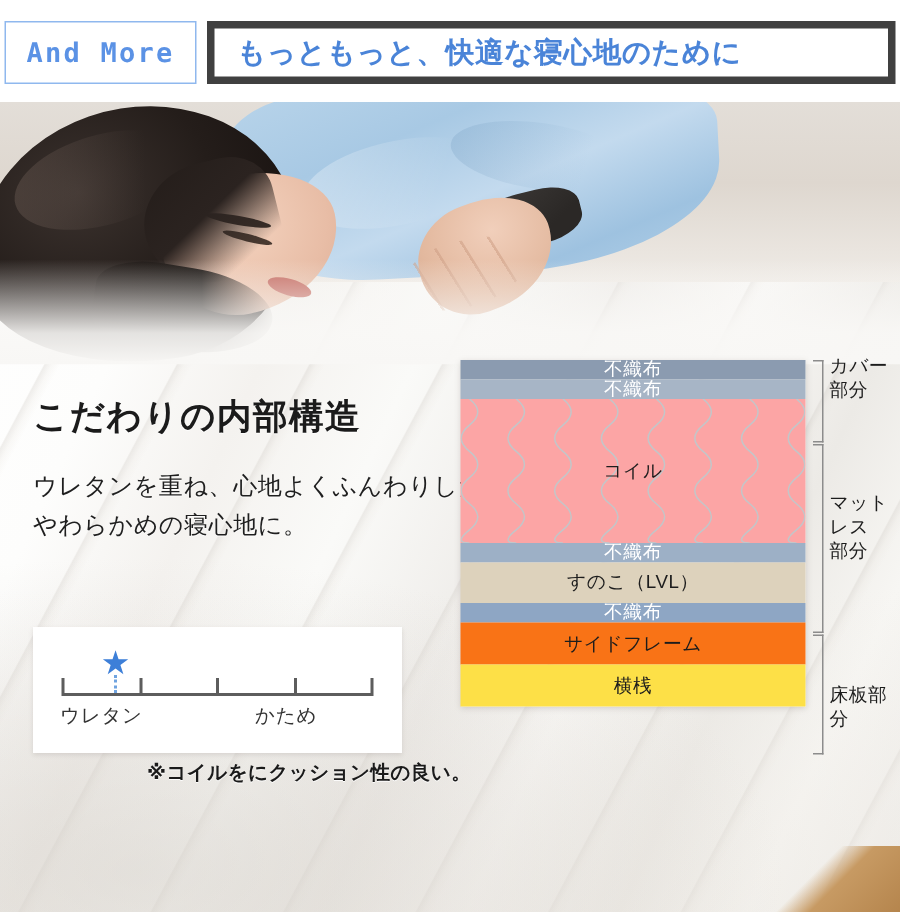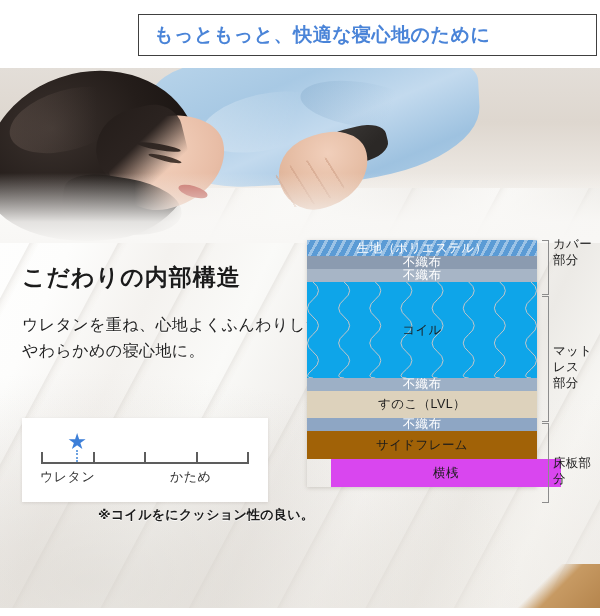--- a/index.html
+++ b/index.html
@@ -37,21 +37,21 @@
     color: #5b92e5;
     font-family: "DejaVu Sans Mono", monospace;
     font-size: 18px;
     font-weight: bold;
     letter-spacing: 1.5px;
   }
   #headline-box {
     position: absolute;
     left: 138px; top: 14px;
     width: 459px; height: 42px;
-    border: 1px solid #404040;
+    border: 5px solid #404040;
     box-sizing: border-box;
     display: flex;
     align-items: center;
     background: #ffffff;
   }
   #headline-text {
     color: #4a84d8;
     font-size: 19px;
     font-weight: bold;
     padding-left: 15px;
@@ -385,20 +385,23 @@
     line-height: 16px;
     color: #1c1c1c;
     letter-spacing: 0.3px;
     white-space: pre-line;
   }
 </style>
 </head>
 <body>
 
 <div id="header">
+  <div id="badge-box">
+    <span id="badge-label">And More</span>
+  </div>
   <div id="headline-box">
     <span id="headline-text">もっともっと、快適な寝心地のために</span>
   </div>
 </div>
 
 <div id="canvas">
 
   <div id="mattress-base"></div>
   <div id="mattress-bands"></div>
   <div id="mattress-shade"></div>
@@ -442,30 +445,27 @@
       <div class="scale-tick" style="left: 225px;"></div>
     </div>
   <div id="marker-stem" style="left: 54.02px;"></div>
   <div id="marker-star" style="left: 44.02px; color: rgb(61, 127, 216);">★</div>
   <div id="label-soft" class="scale-end-label">ウレタン</div>
   <div id="label-firm" class="scale-end-label">かため</div>
 </div>
 <div id="firmness-note">※コイルをにクッション性の良い。</div>
 
 <div id="layer-diagram">
-    <div class="layer layer-stripes" style="height: 16px; background: rgb(91, 155, 213);">
-      <span class="layer-label" style="color: rgb(255, 255, 255);">生地（ポリエステル）</span>
-    </div>
     <div class="layer" style="height: 13px; background: rgb(139, 155, 176);">
       <span class="layer-label" style="color: rgb(255, 255, 255);">不織布</span>
     </div>
     <div class="layer" style="height: 13px; background: rgb(167, 181, 198);">
       <span class="layer-label" style="color: rgb(255, 255, 255);">不織布</span>
     </div>
-    <div class="layer" style="height: 96px; background: #0ea5e9;">
+    <div class="layer" style="height: 96px; background: #fca5a5;">
       <svg id="coil-waves" viewBox="0 0 230 96" preserveAspectRatio="none">
         <path d="M 6 0 Q 17 8.727272727272727 6 17.454545454545453 Q -5 26.18181818181818 6 34.90909090909091 Q 17 43.63636363636363 6 52.36363636363636 Q -5 61.090909090909086 6 69.81818181818181 Q 17 78.54545454545453 6 87.27272727272727 Q -5 96 6 96" fill="none" stroke="#c3c6c9" stroke-width="1"></path>
         <path d="M 37.14285714285714 0 Q 48.14285714285714 8.727272727272727 37.14285714285714 17.454545454545453 Q 26.14285714285714 26.18181818181818 37.14285714285714 34.90909090909091 Q 48.14285714285714 43.63636363636363 37.14285714285714 52.36363636363636 Q 26.14285714285714 61.090909090909086 37.14285714285714 69.81818181818181 Q 48.14285714285714 78.54545454545453 37.14285714285714 87.27272727272727 Q 26.14285714285714 96 37.14285714285714 96" fill="none" stroke="#c3c6c9" stroke-width="1"></path>
         <path d="M 68.28571428571428 0 Q 79.28571428571428 8.727272727272727 68.28571428571428 17.454545454545453 Q 57.28571428571428 26.18181818181818 68.28571428571428 34.90909090909091 Q 79.28571428571428 43.63636363636363 68.28571428571428 52.36363636363636 Q 57.28571428571428 61.090909090909086 68.28571428571428 69.81818181818181 Q 79.28571428571428 78.54545454545453 68.28571428571428 87.27272727272727 Q 57.28571428571428 96 68.28571428571428 96" fill="none" stroke="#c3c6c9" stroke-width="1"></path>
         <path d="M 99.42857142857143 0 Q 110.42857142857143 8.727272727272727 99.42857142857143 17.454545454545453 Q 88.42857142857143 26.18181818181818 99.42857142857143 34.90909090909091 Q 110.42857142857143 43.63636363636363 99.42857142857143 52.36363636363636 Q 88.42857142857143 61.090909090909086 99.42857142857143 69.81818181818181 Q 110.42857142857143 78.54545454545453 99.42857142857143 87.27272727272727 Q 88.42857142857143 96 99.42857142857143 96" fill="none" stroke="#c3c6c9" stroke-width="1"></path>
         <path d="M 130.57142857142856 0 Q 141.57142857142856 8.727272727272727 130.57142857142856 17.454545454545453 Q 119.57142857142856 26.18181818181818 130.57142857142856 34.90909090909091 Q 141.57142857142856 43.63636363636363 130.57142857142856 52.36363636363636 Q 119.57142857142856 61.090909090909086 130.57142857142856 69.81818181818181 Q 141.57142857142856 78.54545454545453 130.57142857142856 87.27272727272727 Q 119.57142857142856 96 130.57142857142856 96" fill="none" stroke="#c3c6c9" stroke-width="1"></path>
         <path d="M 161.71428571428572 0 Q 172.71428571428572 8.727272727272727 161.71428571428572 17.454545454545453 Q 150.71428571428572 26.18181818181818 161.71428571428572 34.90909090909091 Q 172.71428571428572 43.63636363636363 161.71428571428572 52.36363636363636 Q 150.71428571428572 61.090909090909086 161.71428571428572 69.81818181818181 Q 172.71428571428572 78.54545454545453 161.71428571428572 87.27272727272727 Q 150.71428571428572 96 161.71428571428572 96" fill="none" stroke="#c3c6c9" stroke-width="1"></path>
         <path d="M 192.85714285714286 0 Q 203.85714285714286 8.727272727272727 192.85714285714286 17.454545454545453 Q 181.85714285714286 26.18181818181818 192.85714285714286 34.90909090909091 Q 203.85714285714286 43.63636363636363 192.85714285714286 52.36363636363636 Q 181.85714285714286 61.090909090909086 192.85714285714286 69.81818181818181 Q 203.85714285714286 78.54545454545453 192.85714285714286 87.27272727272727 Q 181.85714285714286 96 192.85714285714286 96" fill="none" stroke="#c3c6c9" stroke-width="1"></path>
         <path d="M 224 0 Q 235 8.727272727272727 224 17.454545454545453 Q 213 26.18181818181818 224 34.90909090909091 Q 235 43.63636363636363 224 52.36363636363636 Q 213 61.090909090909086 224 69.81818181818181 Q 235 78.54545454545453 224 87.27272727272727 Q 213 96 224 96" fill="none" stroke="#c3c6c9" stroke-width="1"></path>
       </svg>
@@ -473,29 +473,29 @@
     </div>
     <div class="layer" style="height: 13px; background: rgb(157, 176, 198);">
       <span class="layer-label" style="color: rgb(255, 255, 255);">不織布</span>
     </div>
     <div class="layer" style="height: 27px; background: rgb(221, 210, 188);">
       <span class="layer-label" style="color: rgb(28, 28, 28);">すのこ（LVL）</span>
     </div>
     <div class="layer" style="height: 13px; background: rgb(142, 166, 196);">
       <span class="layer-label" style="color: rgb(255, 255, 255);">不織布</span>
     </div>
-    <div class="layer" style="height: 28px; background: #a16207;">
+    <div class="layer" style="height: 28px; background: #f97316;">
       <span class="layer-label" style="color: rgb(28, 28, 28);">サイドフレーム</span>
     </div>
-    <div class="layer" style="height: 28px; background: #d946ef; margin-left: 24px;">
+    <div class="layer" style="height: 28px; background: #fde047;">
       <span class="layer-label" style="color: rgb(28, 28, 28);">横桟</span>
     </div>
   </div>
 <div id="brackets-host">
     <div class="bracket" style="top: 240px; height: 55px;"></div>
     <div class="bracket-label" style="top: 236px;">カバー
 部分</div>
     <div class="bracket" style="top: 296px; height: 126px;"></div>
-    <div class="bracket-label" style="top: 343px;">マットレス
+    <div class="bracket-label" style="top: 327px;">マットレス
 部分</div>
     <div class="bracket" style="top: 423px; height: 80px;"></div>
     <div class="bracket-label" style="top: 455px;">床板部分</div>
   </div>
 
 </body></html>

